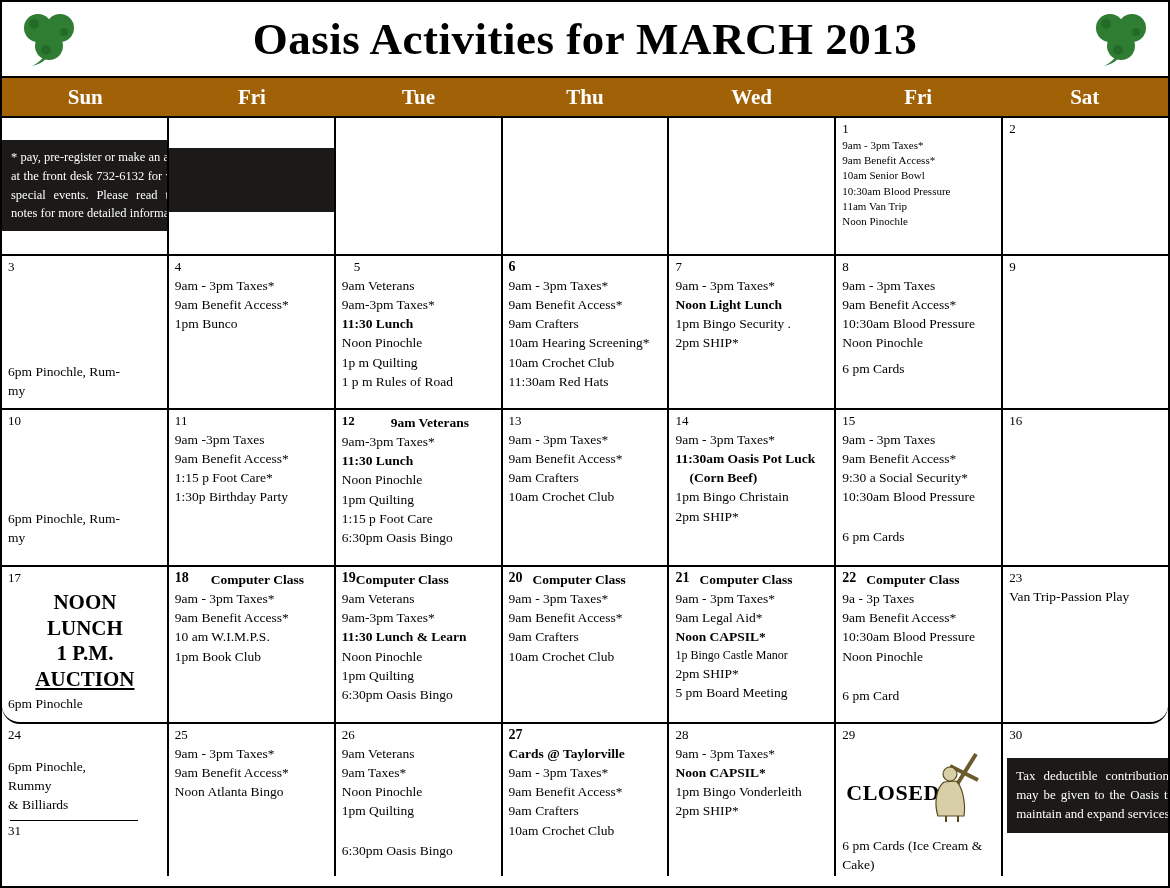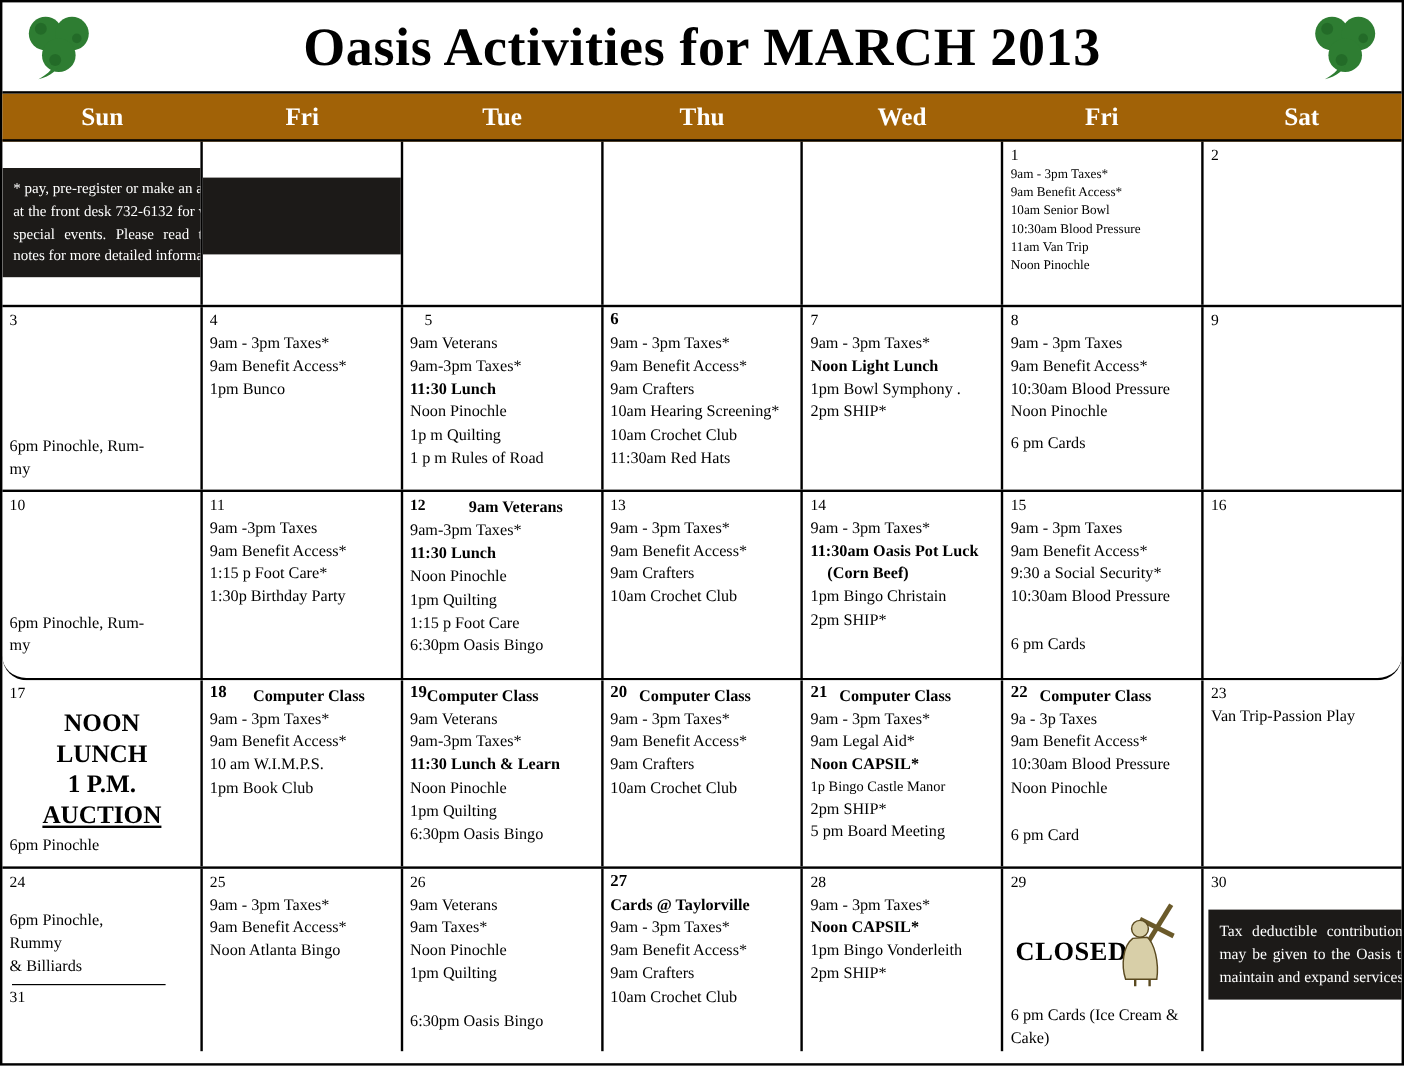--- a/index.html
+++ b/index.html
@@ -93,22 +93,22 @@
     font-family: "Liberation Serif", serif;
     white-space: nowrap;
   }
   .ev.b { font-weight: bold; }
   .ev.small { font-size: 11px; line-height: 1.38; }
   .ev.indent { padding-left: 14px; }
   .ev.tiny { font-size: 12px; }
   
   .w1 { height: 136px; }
   .w2 { height: 152px; }
-  .w3 { height: 155px; border-radius: 20px; }
-  .w4 { height: 155px; }
+  .w3 { height: 155px; }
+  .w4 { height: 155px; border-radius: 18px; }
   .w5 { height: 152px; }
   
   .notebox {
     position: absolute;
     background: #1c1a18;
     color: #ffffff;
     font-family: "Liberation Serif", serif;
     box-sizing: border-box;
   }
   .note-left {
@@ -279,21 +279,21 @@
         <div class="ev">9am Benefit Access*</div>
         <div class="ev">9am Crafters</div>
         <div class="ev">10am Hearing Screening*</div>
         <div class="ev">10am Crochet Club</div>
         <div class="ev">11:30am Red Hats</div>
       </div>
       <div class="cell">
         <div class="daynum">7</div>
         <div class="ev">9am - 3pm Taxes*</div>
         <div class="ev b">Noon Light Lunch</div>
-        <div class="ev">1pm Bowl Symphony .</div>
+        <div class="ev">1pm Bingo Security .</div>
         <div class="ev">2pm SHIP*</div>
       </div>
       <div class="cell">
         <div class="daynum">8</div>
         <div class="ev">9am - 3pm Taxes</div>
         <div class="ev">9am Benefit Access*</div>
         <div class="ev">10:30am Blood Pressure</div>
         <div class="ev">Noon Pinochle</div>
         <div class="ev" style="margin-top:6px;">6 pm  Cards</div>
       </div>

